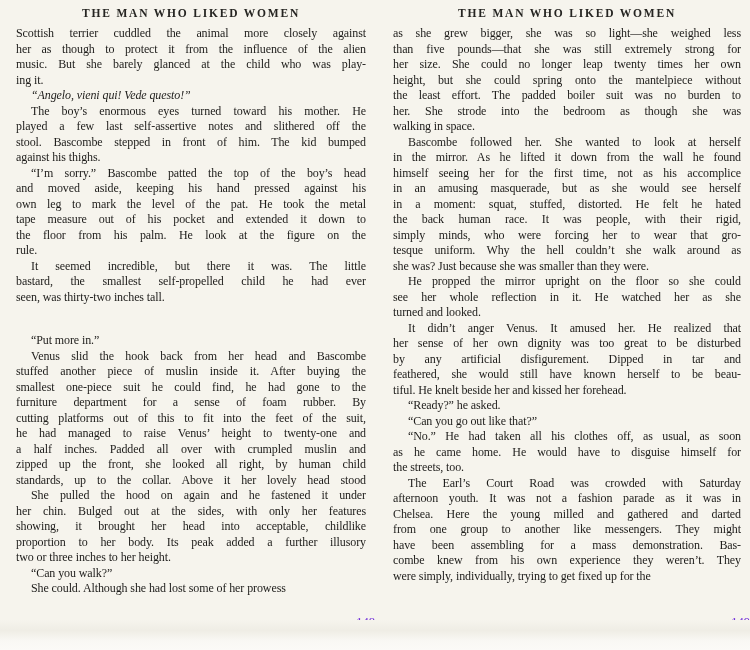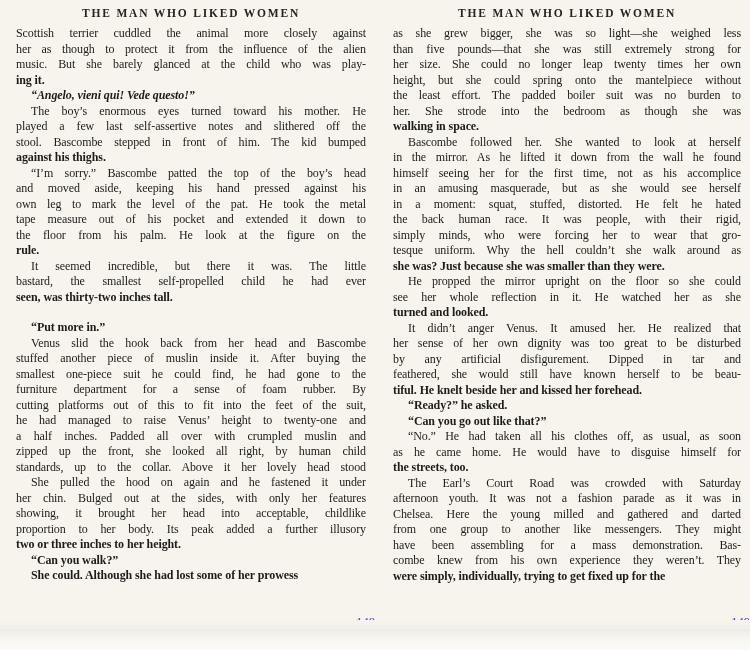--- a/index.html
+++ b/index.html
@@ -38,29 +38,29 @@
     color: #262522;
     white-space: nowrap;
   }
   .page-body {
     margin-top: 7px;
     font-size: 12px;
     line-height: 15.5px;
     letter-spacing: -0.1px;
   }
   .para { margin: 0; }
-  .para.space-before { margin-top: 15px; }
+  .para.space-before { margin-top: 28px; }
   .para.italic { font-style: italic; }
   .line {
     text-align: justify;
     text-align-last: justify;
     overflow: hidden;
     white-space: normal;
   }
-  .line.last { text-align-last: left; font-weight: bold; }
+  .line.last { text-align-last: left; }
   .para.indent .line:first-child { text-indent: 15px; }
   .folio {
     position: absolute;
     bottom: 20px;
     left: 0; right: 0;
     text-align: right;
     font-size: 12.5px;
     color: #6d28d9;
   }
 </style>

